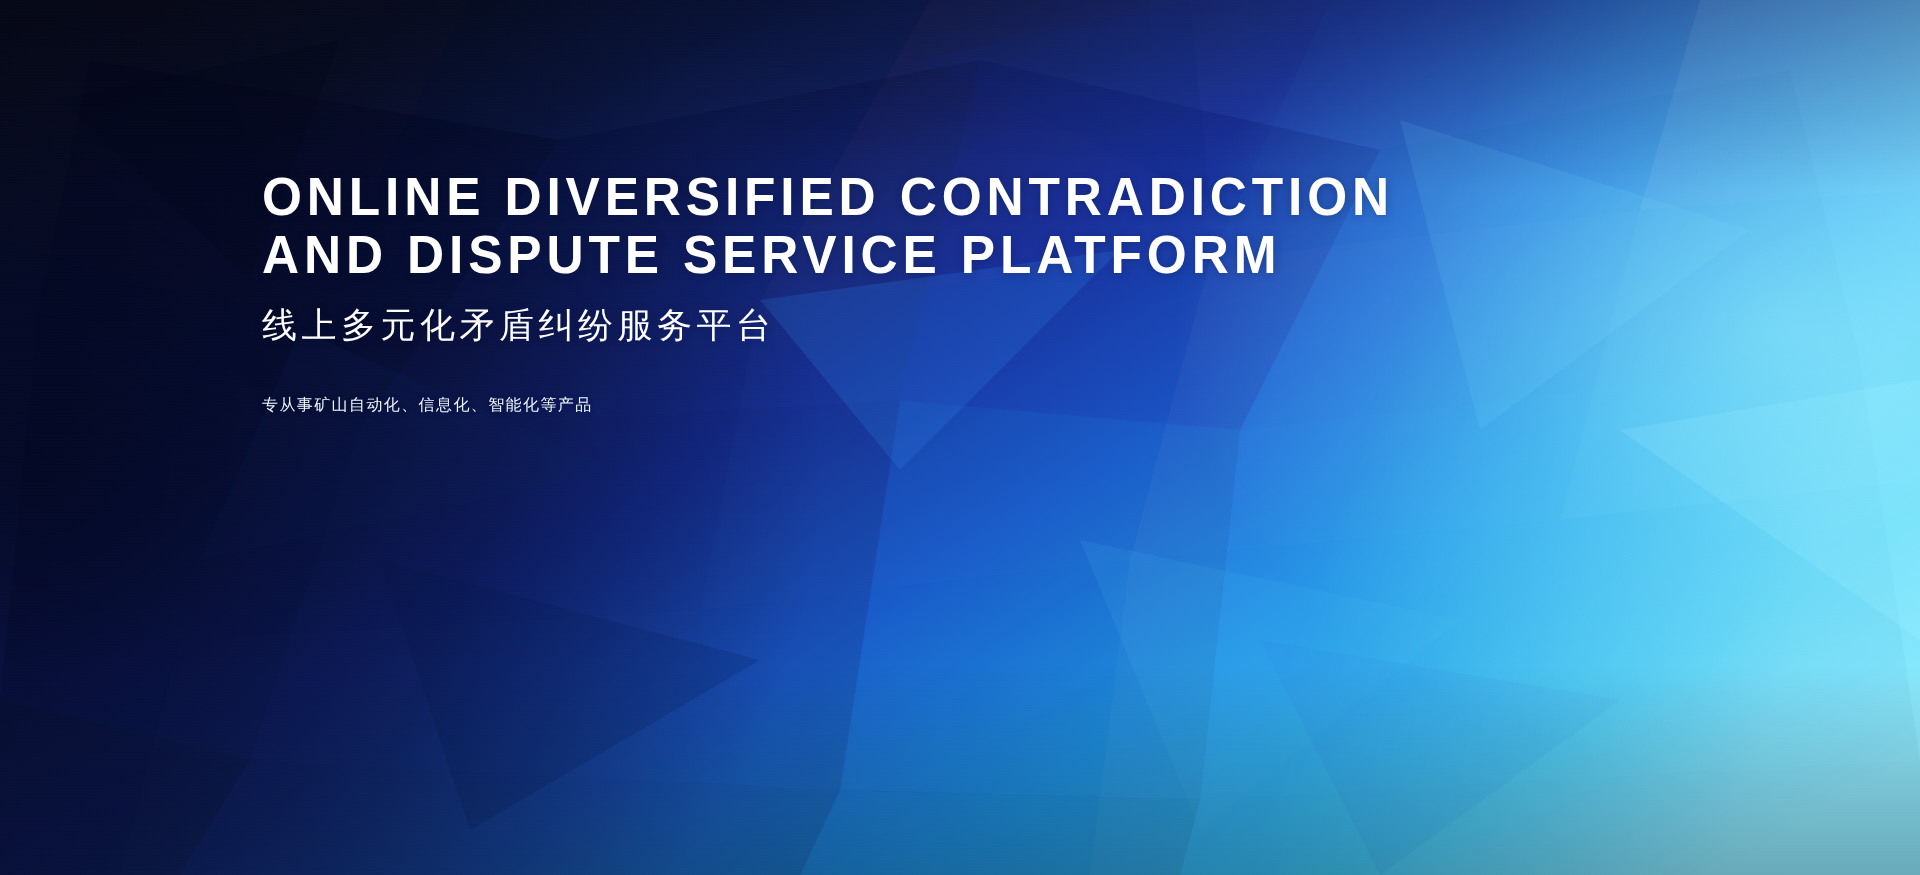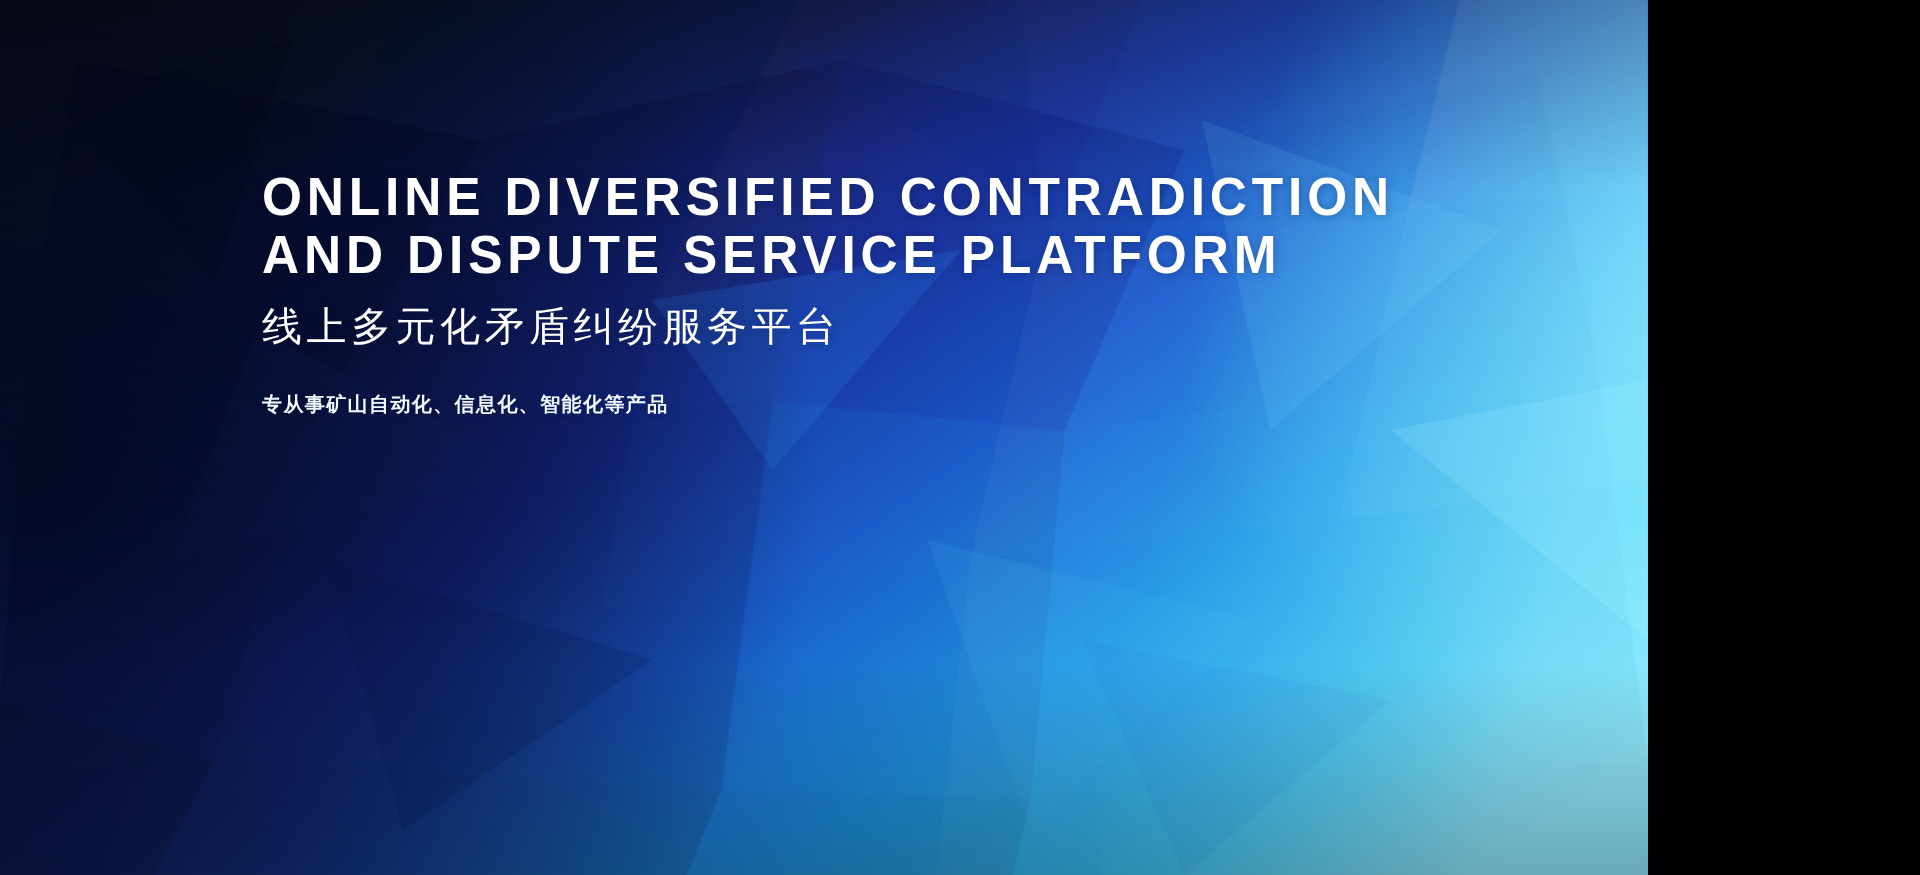--- a/index.html
+++ b/index.html
@@ -2,21 +2,21 @@
 <html><head>
 <meta charset="utf-8">
 <style>
   html, body {
     margin: 0;
     padding: 0;
     background: #000;
   }
   #banner {
     position: relative;
-    width: 1648px;
+    width: 1920px;
     height: 875px;
     overflow: hidden;
     font-family: "Liberation Sans", "DejaVu Sans", sans-serif;
     background: #0a1033;
   }
 
   
   .bg-svg {
     position: absolute;
     inset: 0;
@@ -67,39 +67,40 @@
     transform: scaleX(0.97);
     transform-origin: left center;
     white-space: nowrap;
     margin: 0;
     text-shadow: 0 1px 10px rgba(0,20,60,0.30);
   }
   .headline .hl-line { display: block; }
 
   .subtitle-cn {
     color: #ffffff;
-    font-size: 40px;
+    font-size: 35px;
     line-height: 46px;
     font-weight: 400;
     letter-spacing: 4.5px;
     margin: 19px 0 0 0;
     white-space: nowrap;
     text-shadow: 0 1px 8px rgba(0,20,60,0.25);
+    font-family: Liberation Serif, serif;
   }
 
   .desc {
     margin: 40px 0 0 0;
     padding: 0;
     list-style: none;
   }
   .desc li {
     color: #f2f8ff;
-    font-size: 20px;
+    font-size: 16px;
     line-height: 31px;
-    font-weight: 700;
+    font-weight: 400;
     letter-spacing: 1.4px;
     white-space: nowrap;
     text-shadow: 0 1px 6px rgba(0,20,60,0.30);
   }
 </style>
 </head>
 <body>
 
 <div id="banner">
 

